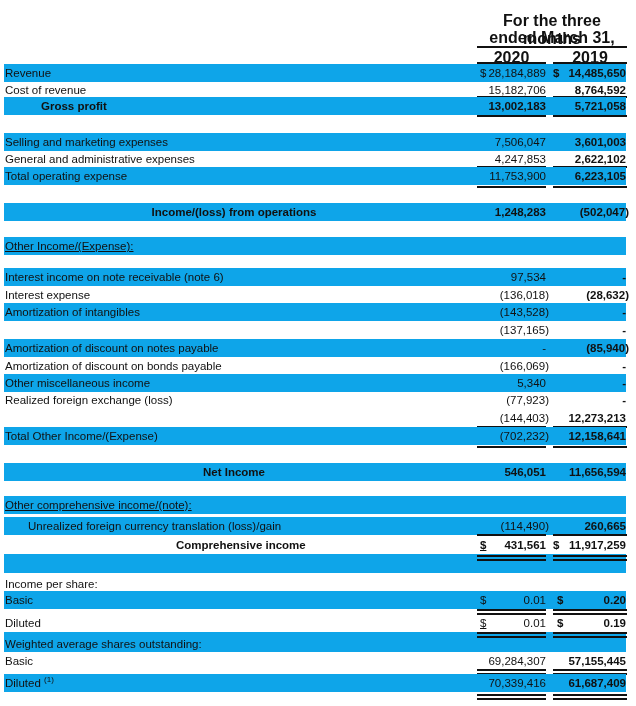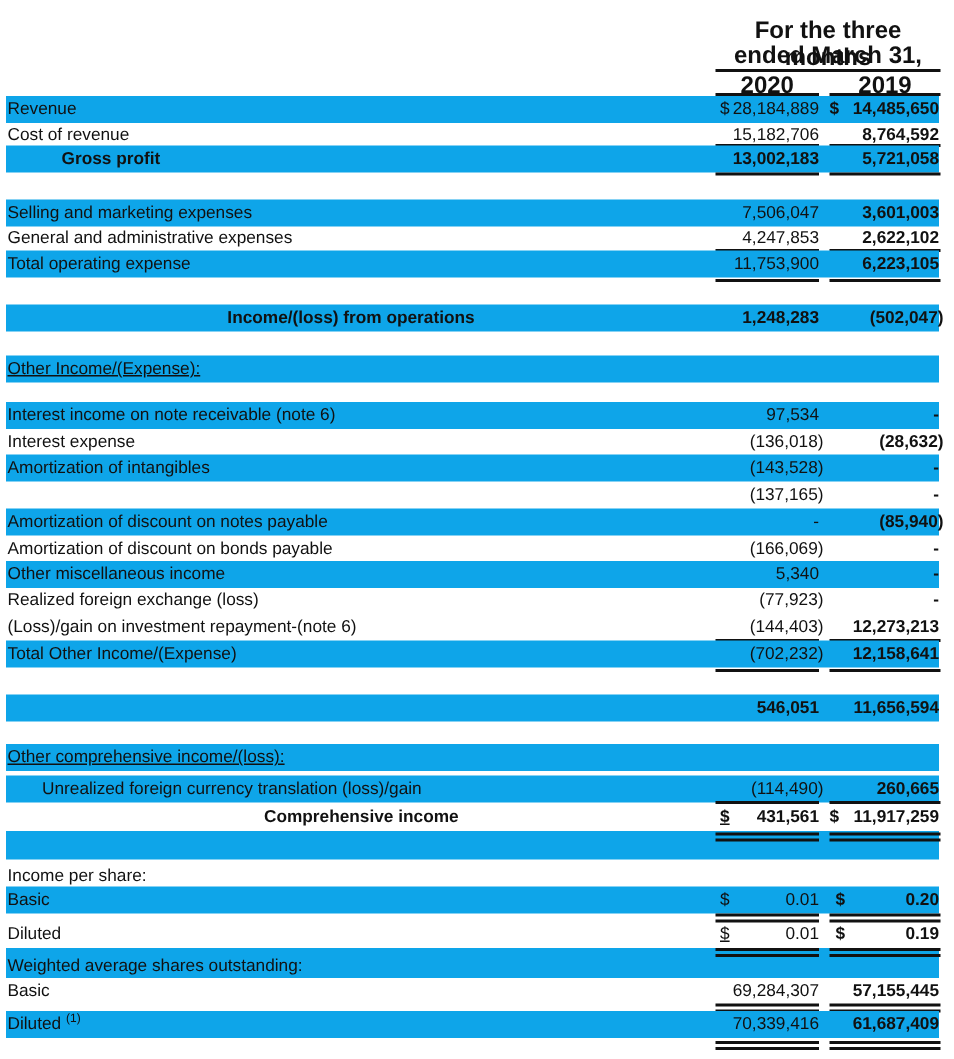--- a/index.html
+++ b/index.html
@@ -126,41 +126,41 @@
   <span class="lbl">Other miscellaneous income</span>
   <span class="v a">5,340</span>
   <span class="v b">-</span>
 </div>
 <div class="row" style="top:391px">
   <span class="lbl">Realized foreign exchange (loss)</span>
   <span class="v a" style="width:72px">(77,923)</span>
   <span class="v b">-</span>
 </div>
 <div class="row" style="top:409px">
-  <span class="lbl">(Loss)/gain on investment repayment-(note 6)</span>
   <span class="v a" style="width:72px">(144,403)</span>
   <span class="v b">12,273,213</span>
 </div>
 <div class="line a" style="top:426px"></div>
 <div class="line b" style="top:426px"></div>
 <div class="row blue" style="top:427px">
   <span class="lbl">Total Other Income/(Expense)</span>
   <span class="v a" style="width:72px">(702,232)</span>
   <span class="v b">12,158,641</span>
 </div>
 <div class="line a" style="top:446px"></div>
 <div class="line b" style="top:446px"></div>
 
 <div class="row blue b" style="top:463px">
+  <span class="lbl center b">Net Income</span>
   <span class="v a">546,051</span>
   <span class="v b">11,656,594</span>
 </div>
 
 <div class="row blue" style="top:496px">
-  <span class="lbl u">Other comprehensive income/(loss):</span>
+  <span class="lbl u">Other comprehensive income/(note):</span>
 </div>
 <div class="row blue" style="top:517px">
   <span class="lbl indent">Unrealized foreign currency translation (loss)/gain</span>
   <span class="v a" style="width:72px">(114,490)</span>
   <span class="v b">260,665</span>
 </div>
 <div class="line a" style="top:534px"></div>
 <div class="line b" style="top:534px"></div>
 <div class="row b" style="top:536px">
   <span class="lbl b" style="left:172px">Comprehensive income</span>

